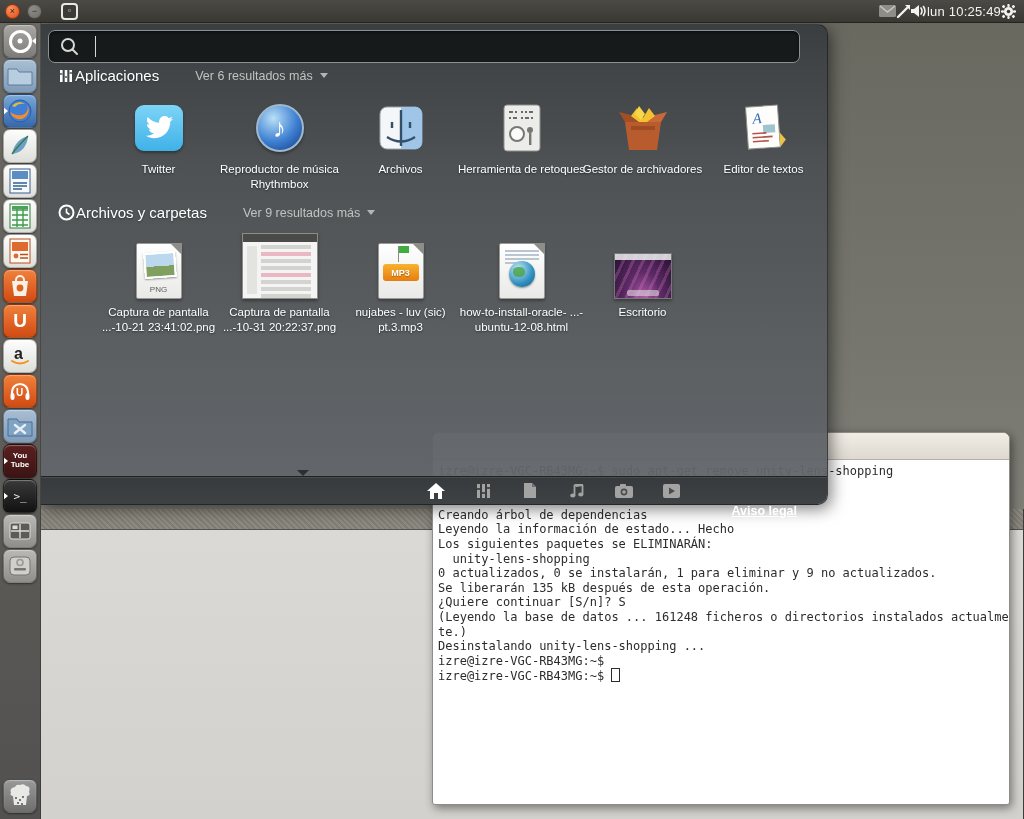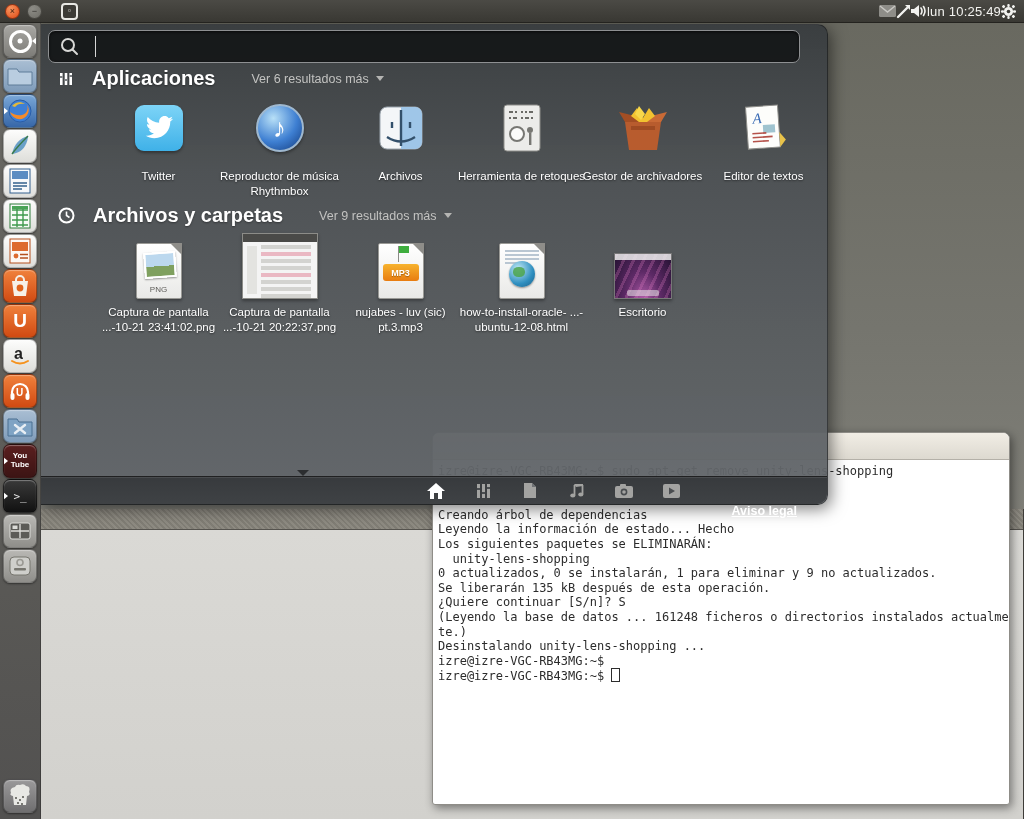--- a/index.html
+++ b/index.html
@@ -66,30 +66,30 @@
   .dash{position:absolute;left:40px;top:24px;width:788px;height:481px;z-index:20;
     border-radius:0 10px 10px 0;box-sizing:border-box;border:1px solid rgba(10,10,10,.45);border-left:none;
     background:linear-gradient(180deg,rgba(58,62,64,.975) 0%,rgba(77,81,84,.965) 30%,rgba(86,90,93,.96) 55%,rgba(99,103,107,.955) 100%);
     box-shadow:3px 4px 16px rgba(0,0,0,.5);color:#fff;}
   .searchbar{position:absolute;left:8px;top:5px;width:750px;height:31px;border-radius:7px;
     background:rgba(18,20,22,.88);border:1px solid #8e9092;box-shadow:inset 0 1px 3px rgba(0,0,0,.7);
     display:flex;align-items:center;}
   .searchbar .mag{margin-left:10px;}
   .searchbar .caret{width:1px;height:21px;background:#d6d6d6;margin-left:14px;}
   .sec-head{position:absolute;left:0;width:770px;display:flex;align-items:center;padding-left:18px;}
-  .sec-head .ttl{font-size:20px;font-weight:700;color:#fff;margin-left:18px;text-shadow:0 1px 2px rgba(0,0,0,.4);}
+  .sec-head .ttl{font-size:15px;font-weight:400;color:#fff;margin-left:1px;text-shadow:0 1px 2px rgba(0,0,0,.4);}
   .sec-head .more{font-size:12.5px;color:#c2c2c0;margin-left:36px;}
   .sec-head .more .tri{display:inline-block;margin-left:7px;width:0;height:0;border-left:4px solid transparent;
     border-right:4px solid transparent;border-top:5px solid #b5b5b3;vertical-align:2px;}
   .grid{position:absolute;left:58px;width:730px;display:grid;grid-template-columns:repeat(6,121px);justify-items:center;}
   .cell{width:121px;display:flex;flex-direction:column;align-items:center;}
   .cap{width:132px;text-align:center;font-size:11.5px;line-height:15px;color:#fff;
     text-shadow:0 1px 2px rgba(0,0,0,.55);word-wrap:break-word;}
   .apps-grid .icbox{height:52px;display:flex;align-items:center;justify-content:center;margin-top:5px;}
-  .apps-grid .cap{margin-top:15px;}
+  .apps-grid .cap{margin-top:8px;}
   .files-grid .icbox{height:70px;display:flex;align-items:flex-end;justify-content:center;}
   .files-grid .cap{margin-top:6px;}
   .tw-tile{width:48px;height:46px;border-radius:9px;background:linear-gradient(#7dd4f7,#3fb1e8);
     display:flex;align-items:center;justify-content:center;box-shadow:0 2px 3px rgba(0,0,0,.35);}
   .rb-circ{width:48px;height:48px;border-radius:50%;background:radial-gradient(circle at 35% 28%,#b8e0f7,#3e7fd2 55%,#123a7d);
     display:flex;align-items:center;justify-content:center;color:#fff;font-size:26px;
     box-shadow:0 2px 3px rgba(0,0,0,.35);border:2px solid #9fb8cf;box-sizing:border-box;}
   
   .page{position:relative;width:44px;height:54px;background:linear-gradient(#ffffff,#e9e9e7);
     border:1px solid #9a9a96;border-radius:2px;box-shadow:0 2px 3px rgba(0,0,0,.3);}
@@ -284,21 +284,21 @@
           <div class="r"></div>
               <div class="r p"></div>
               <div class="r"></div>
               <div class="r"></div>
           <div class="r p"></div>
               <div class="r"></div>
               <div class="r"></div>
               <div class="r"></div>
         </div>
           </div>
-        <div class="cap">Captura de pantalla ...-10-21 20:22:37.png</div>
+        <div class="cap">Captura de pantalla ...-10-31 20:22:37.png</div>
       </div>
 
       <div class="cell">
         <div class="icbox">
             <div class="page">
           <span class="fold"></span>
               <span class="flagpole"></span>
               <span class="flag"></span>
           <span class="mp3badge">MP3</span>
         </div>

